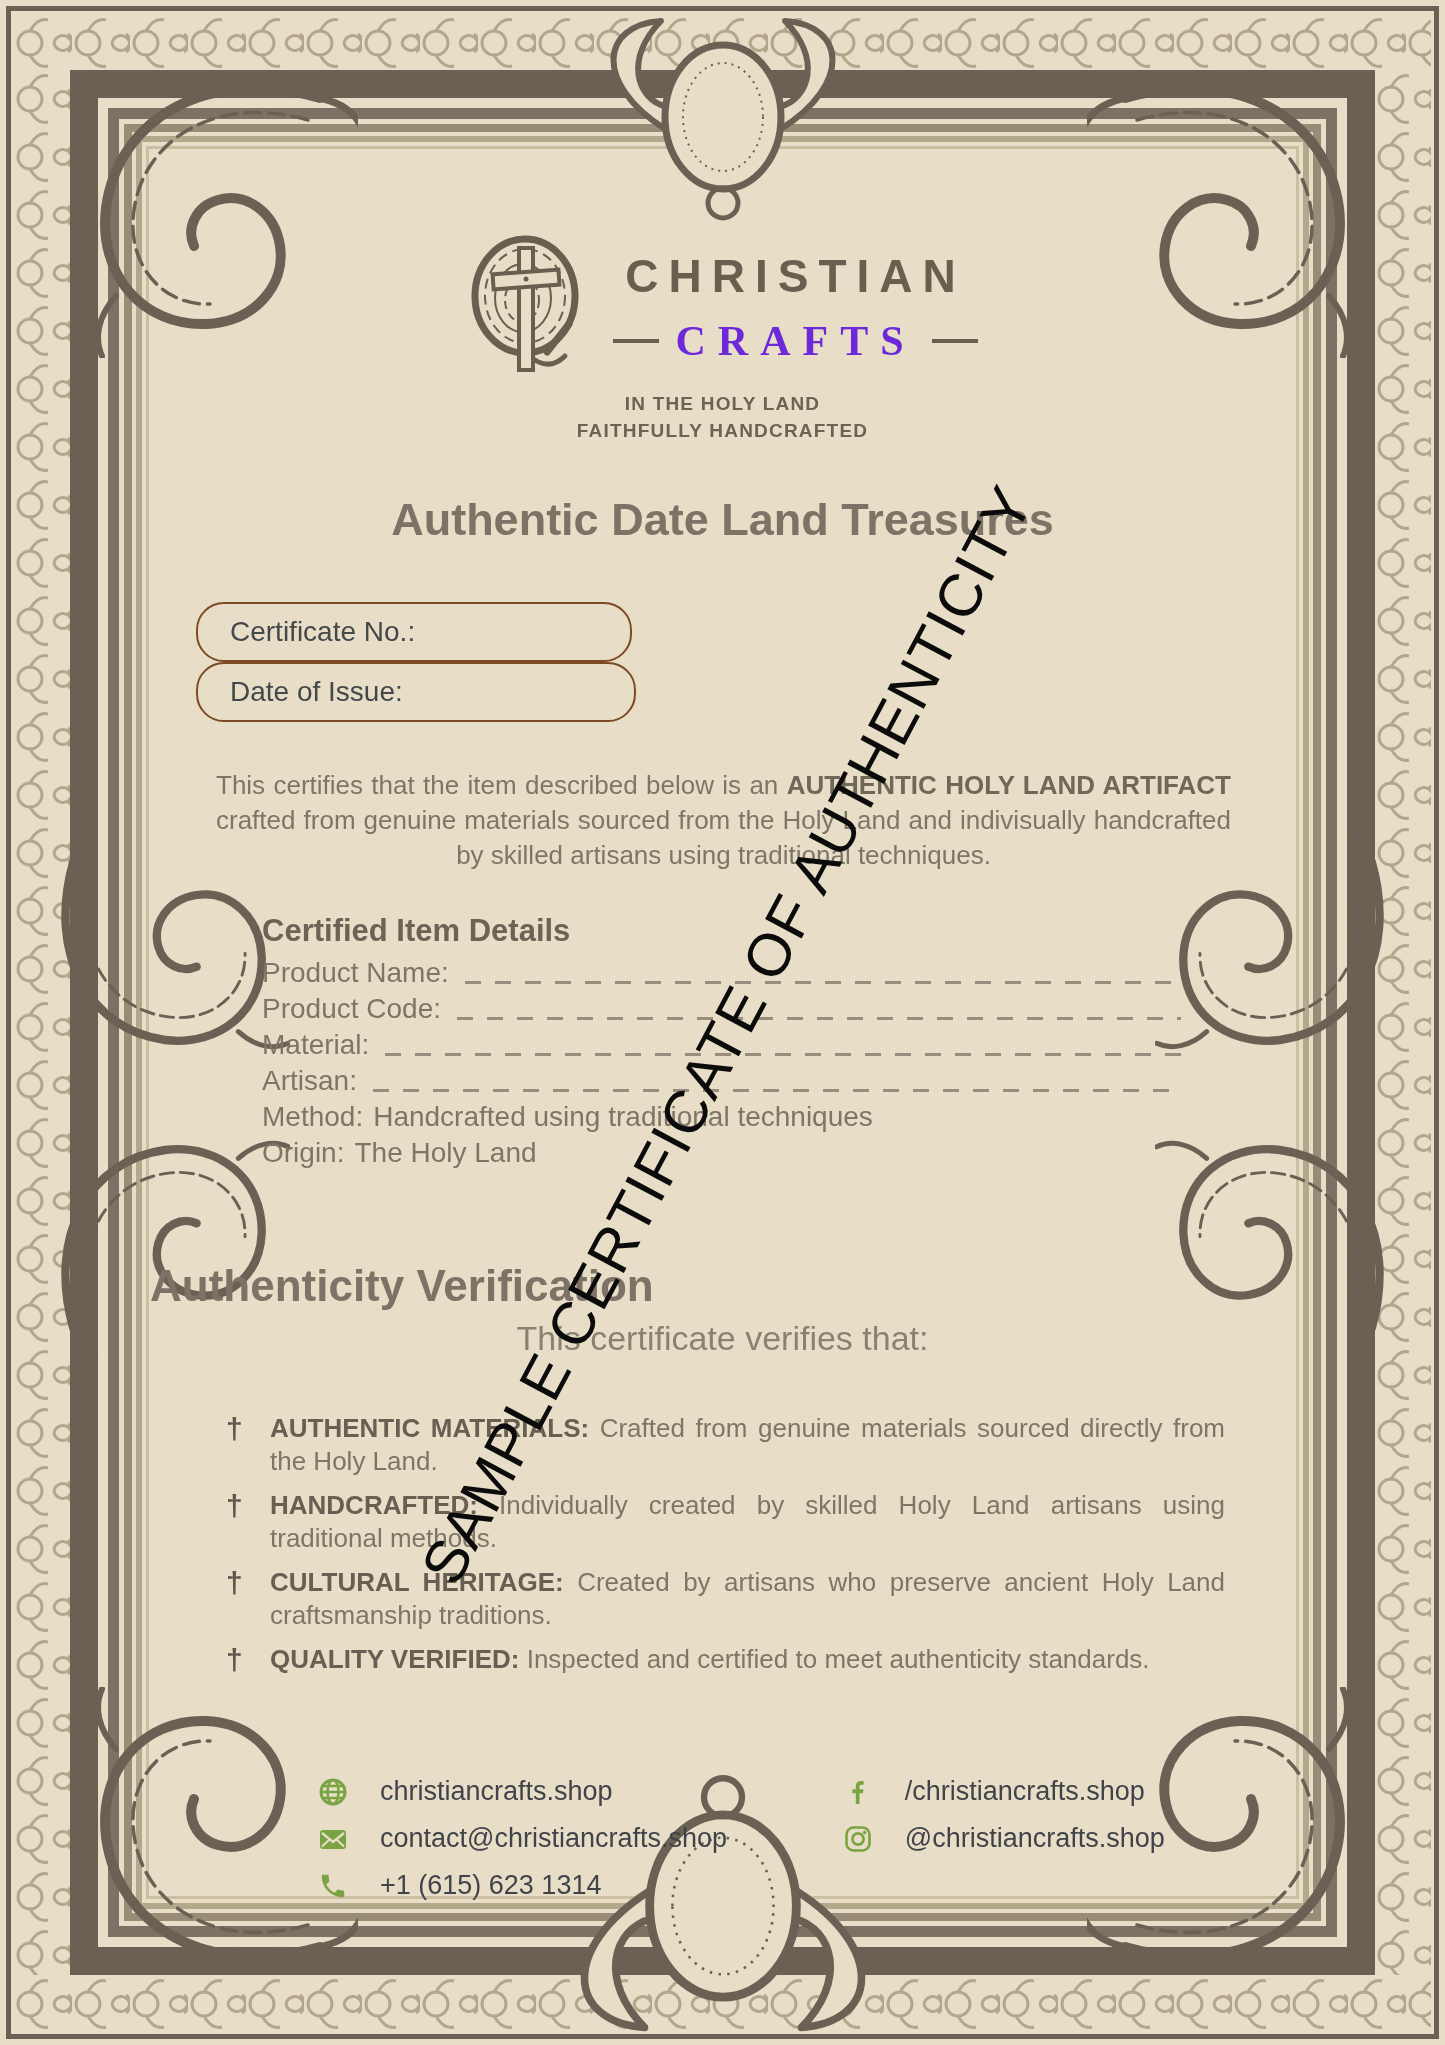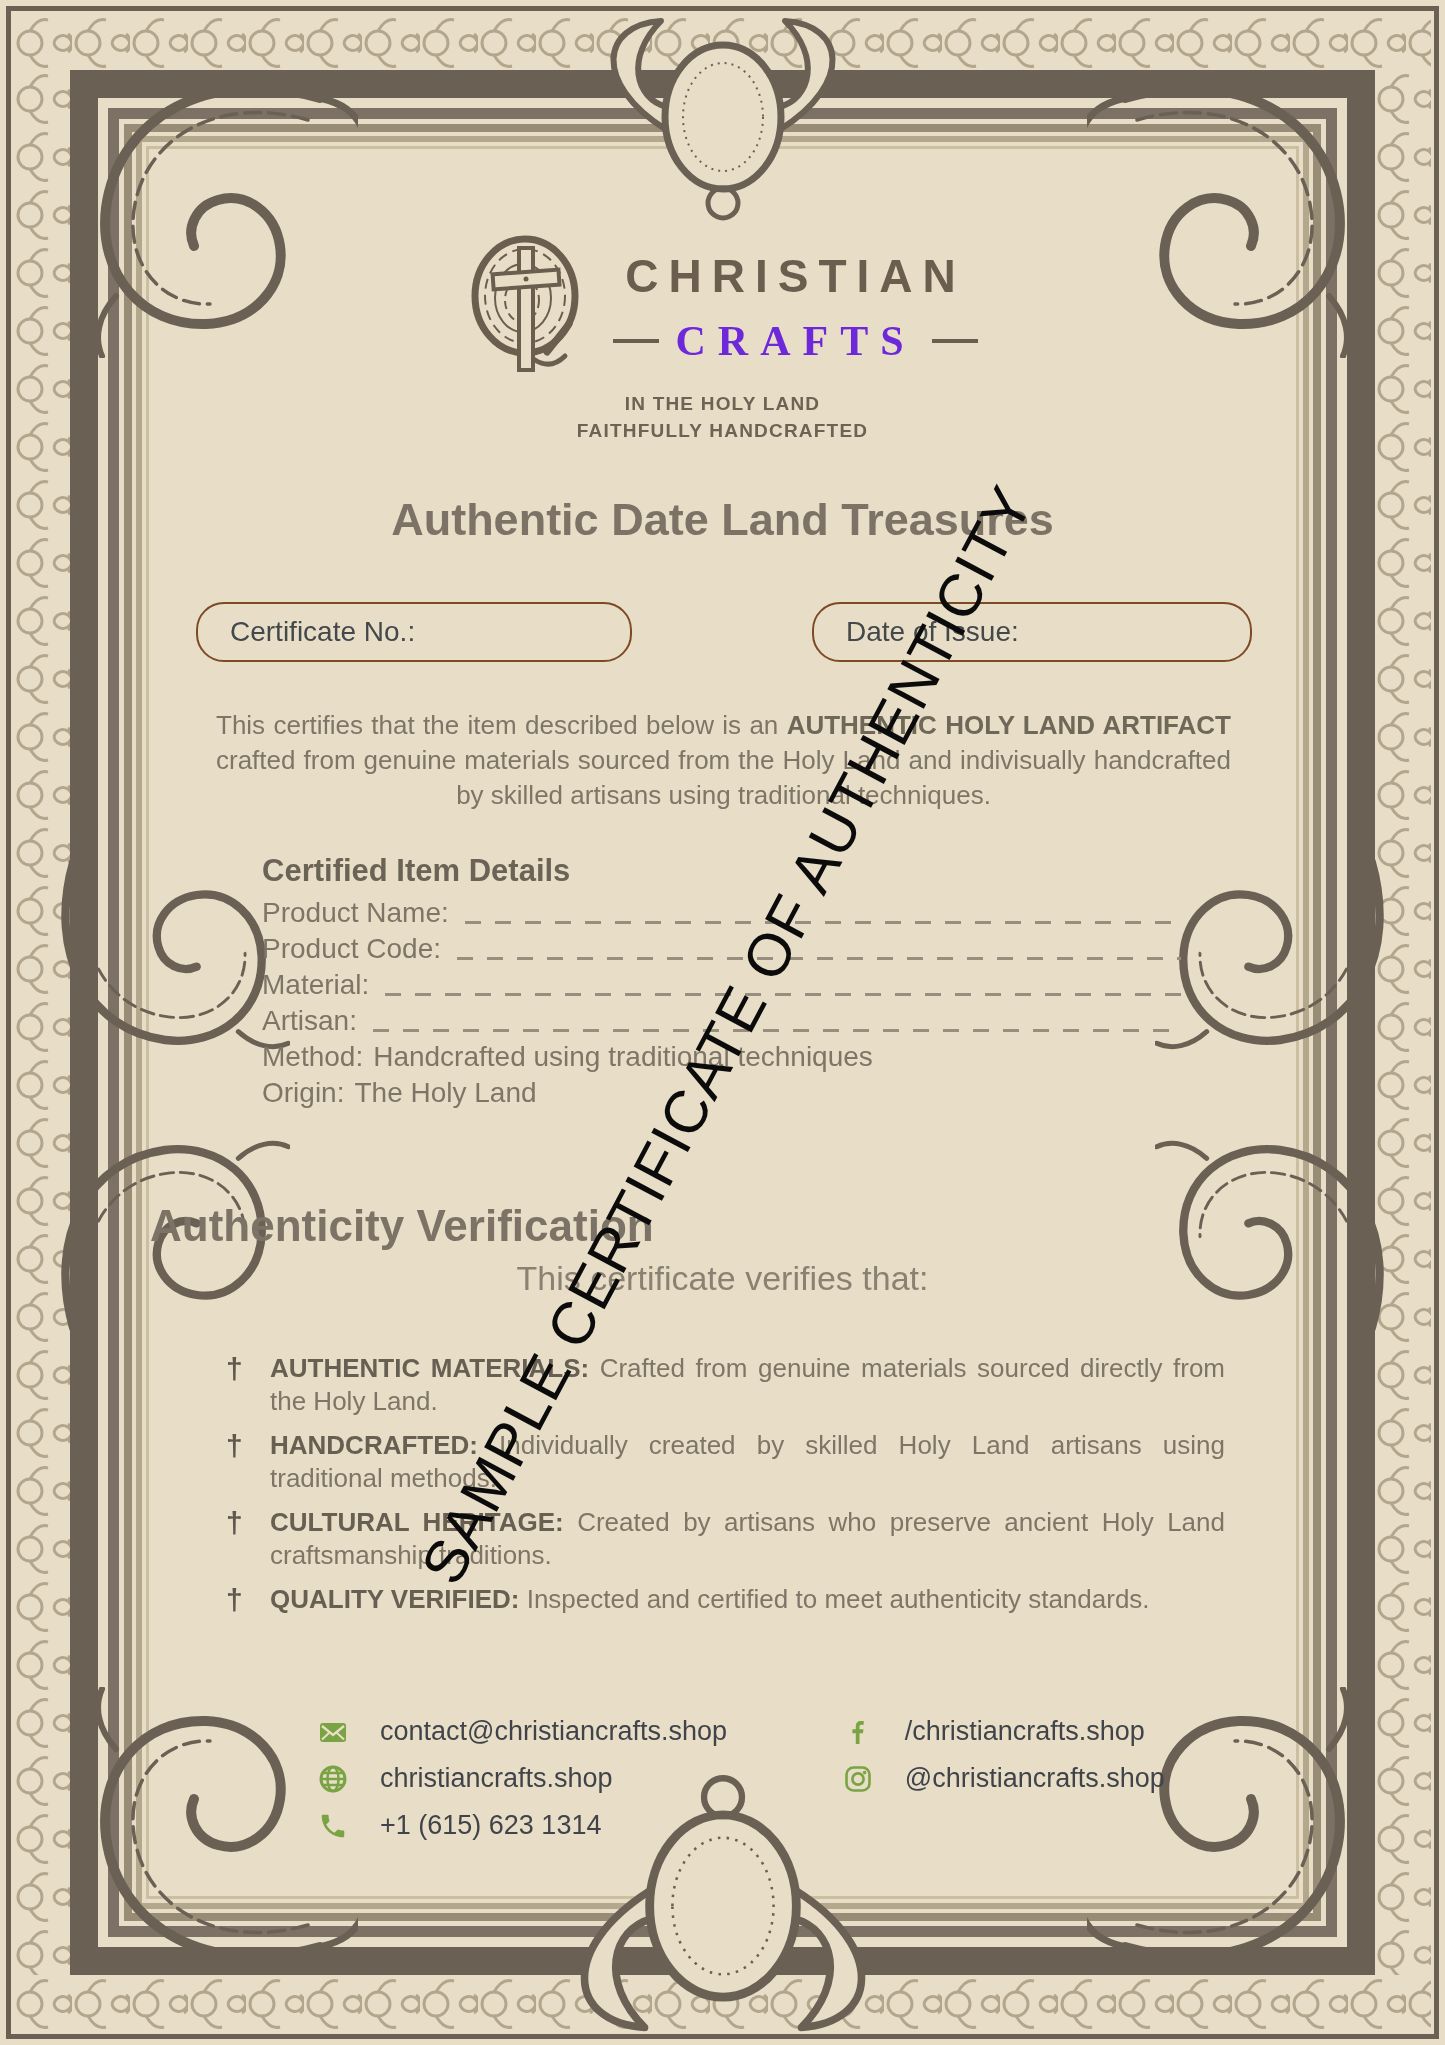--- a/index.html
+++ b/index.html
@@ -48,21 +48,21 @@
   .brand-top{font-size:46px; font-weight:700; letter-spacing:10px; color:#6b5e4f;}
   .brand-bottom-row{display:flex; align-items:center; gap:16px;}
   .brand-bottom{font-size:42px; font-weight:700; letter-spacing:12px; color:#6d28d9;font-family:Liberation Serif, serif;}
   .cdash{width:46px; height:4px; background:#6b5e4f;}
 
   .tagline{margin-top:8px; text-align:center; font-size:19px; line-height:27px;
     letter-spacing:1.2px; font-weight:600; color:#6d6355;}
 
   .title{margin-top:50px; text-align:center; font-size:45px; font-weight:700; color:#7c7266;}
 
-  .fields{display:flex; justify-content:space-between; margin:56px 43px 0 46px;}
+  .fields{display:flex; justify-content:space-between; margin:56px 43px 0 46px;flex-direction:column;}
   .fieldbox{height:60px; border:2.5px solid #7d4a26; border-radius:28px;
     display:flex; align-items:center; padding-left:32px; background:transparent;}
   .fieldbox.cert{width:436px;}
   .fieldbox.date{width:440px;}
   .fieldbox .flabel{font-size:28px; color:#43484b;}
 
   .intro{margin:46px 64px 0 66px; font-size:26px; line-height:35px; color:#7e7567;
     text-align:justify; text-align-last:center;}
   .intro b{color:#6f6758;}
 
@@ -267,38 +267,38 @@
       <li class="bullet">
         <span class="bmark">†</span>
         <p class="btext"><b>QUALITY VERIFIED:</b> <span>Inspected and certified to meet authenticity standards.</span></p>
       </li>
     </ul>
 
     <div class="footer">
       <div class="fcol fcol-left">
         <div class="frow">
           <svg class="ficon" viewBox="0 0 30 30">
-            <rect x="2" y="6" width="26" height="19" rx="3" fill="#7aa344"></rect>
-            <polyline points="4,9 15,18 26,9" fill="none" stroke="#e8dec7" stroke-width="2.4"></polyline>
-            <line x1="4" y1="22.5" x2="11.5" y2="15.5" stroke="#e8dec7" stroke-width="2"></line>
-            <line x1="26" y1="22.5" x2="18.5" y2="15.5" stroke="#e8dec7" stroke-width="2"></line>
-          </svg>
-          <span class="ftext">contact@christiancrafts.shop</span>
-        </div>
-        <div class="frow">
-          <svg class="ficon" viewBox="0 0 30 30">
             <circle cx="15" cy="15" r="12" fill="none" stroke="#7aa344" stroke-width="3"></circle>
             <ellipse cx="15" cy="15" rx="5.5" ry="12" fill="none" stroke="#7aa344" stroke-width="2.5"></ellipse>
             <line x1="3" y1="15" x2="27" y2="15" stroke="#7aa344" stroke-width="2.5"></line>
             <line x1="5" y1="9" x2="25" y2="9" stroke="#7aa344" stroke-width="2.5"></line>
             <line x1="5" y1="21" x2="25" y2="21" stroke="#7aa344" stroke-width="2.5"></line>
           </svg>
           <span class="ftext">christiancrafts.shop</span>
         </div>
         <div class="frow">
+          <svg class="ficon" viewBox="0 0 30 30">
+            <rect x="2" y="6" width="26" height="19" rx="3" fill="#7aa344"></rect>
+            <polyline points="4,9 15,18 26,9" fill="none" stroke="#e8dec7" stroke-width="2.4"></polyline>
+            <line x1="4" y1="22.5" x2="11.5" y2="15.5" stroke="#e8dec7" stroke-width="2"></line>
+            <line x1="26" y1="22.5" x2="18.5" y2="15.5" stroke="#e8dec7" stroke-width="2"></line>
+          </svg>
+          <span class="ftext">contact@christiancrafts.shop</span>
+        </div>
+        <div class="frow">
           <svg class="ficon" viewBox="0 0 24 24">
             <path d="M6.62 10.79c1.44 2.83 3.76 5.14 6.59 6.59l2.2-2.21c.27-.27.67-.36 1.02-.24 1.12.37 2.33.57 3.57.57.55 0 1 .45 1 1V20c0 .55-.45 1-1 1-9.39 0-17-7.61-17-17 0-.55.45-1 1-1h3.5c.55 0 1 .45 1 1 0 1.25.2 2.45.57 3.57.11.35.03.74-.25 1.02l-2.2 2.2z" fill="#7aa344"></path>
           </svg>
           <span class="ftext">+1 (615) 623 1314</span>
         </div>
       </div>
       <div class="fcol">
         <div class="frow">
           <svg class="ficon" viewBox="0 0 30 30">
             <path d="M16.5 27V16.2h3.4l.6-4h-4v-2.5c0-1.2.4-2 2-2h2.2V4.1C20.3 4 19.1 3.9 17.8 3.9c-3 0-5 1.8-5 5.1v3.2H9.4v4h3.4V27h3.7z" fill="#7aa344"></path>

